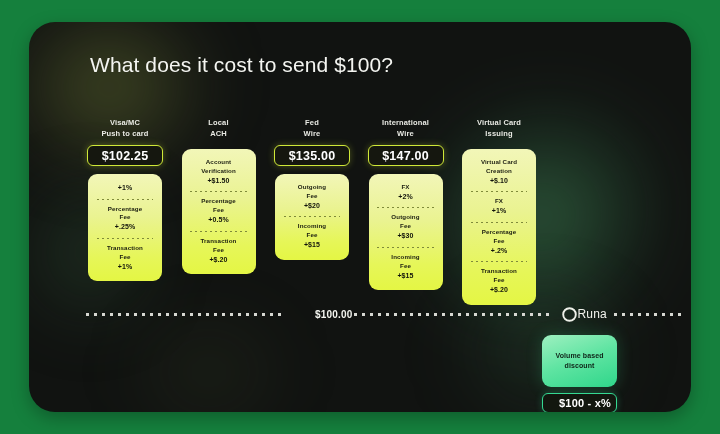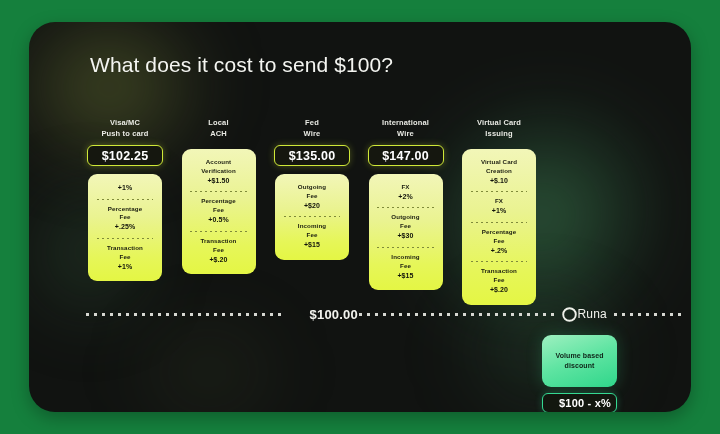--- a/index.html
+++ b/index.html
@@ -143,21 +143,21 @@
   }
   .dots {
     flex: 1 1 auto;
     height: 3px;
     background-image: linear-gradient(90deg, #d7d8d2 0 3px, transparent 3px 8px);
     background-size: 8px 3px;
     background-repeat: repeat-x;
   }
   #baseline-amount {
     margin: 0 1px;
-    font-size: 13px;
+    font-size: 10px;
     font-weight: 700;
     color: #f3f4ef;
     letter-spacing: .2px;
     white-space: nowrap;
     padding-left: 28px;
   }
   #runa-logo {
     display: flex; align-items: center; 
     margin: 0 7px;
   }

